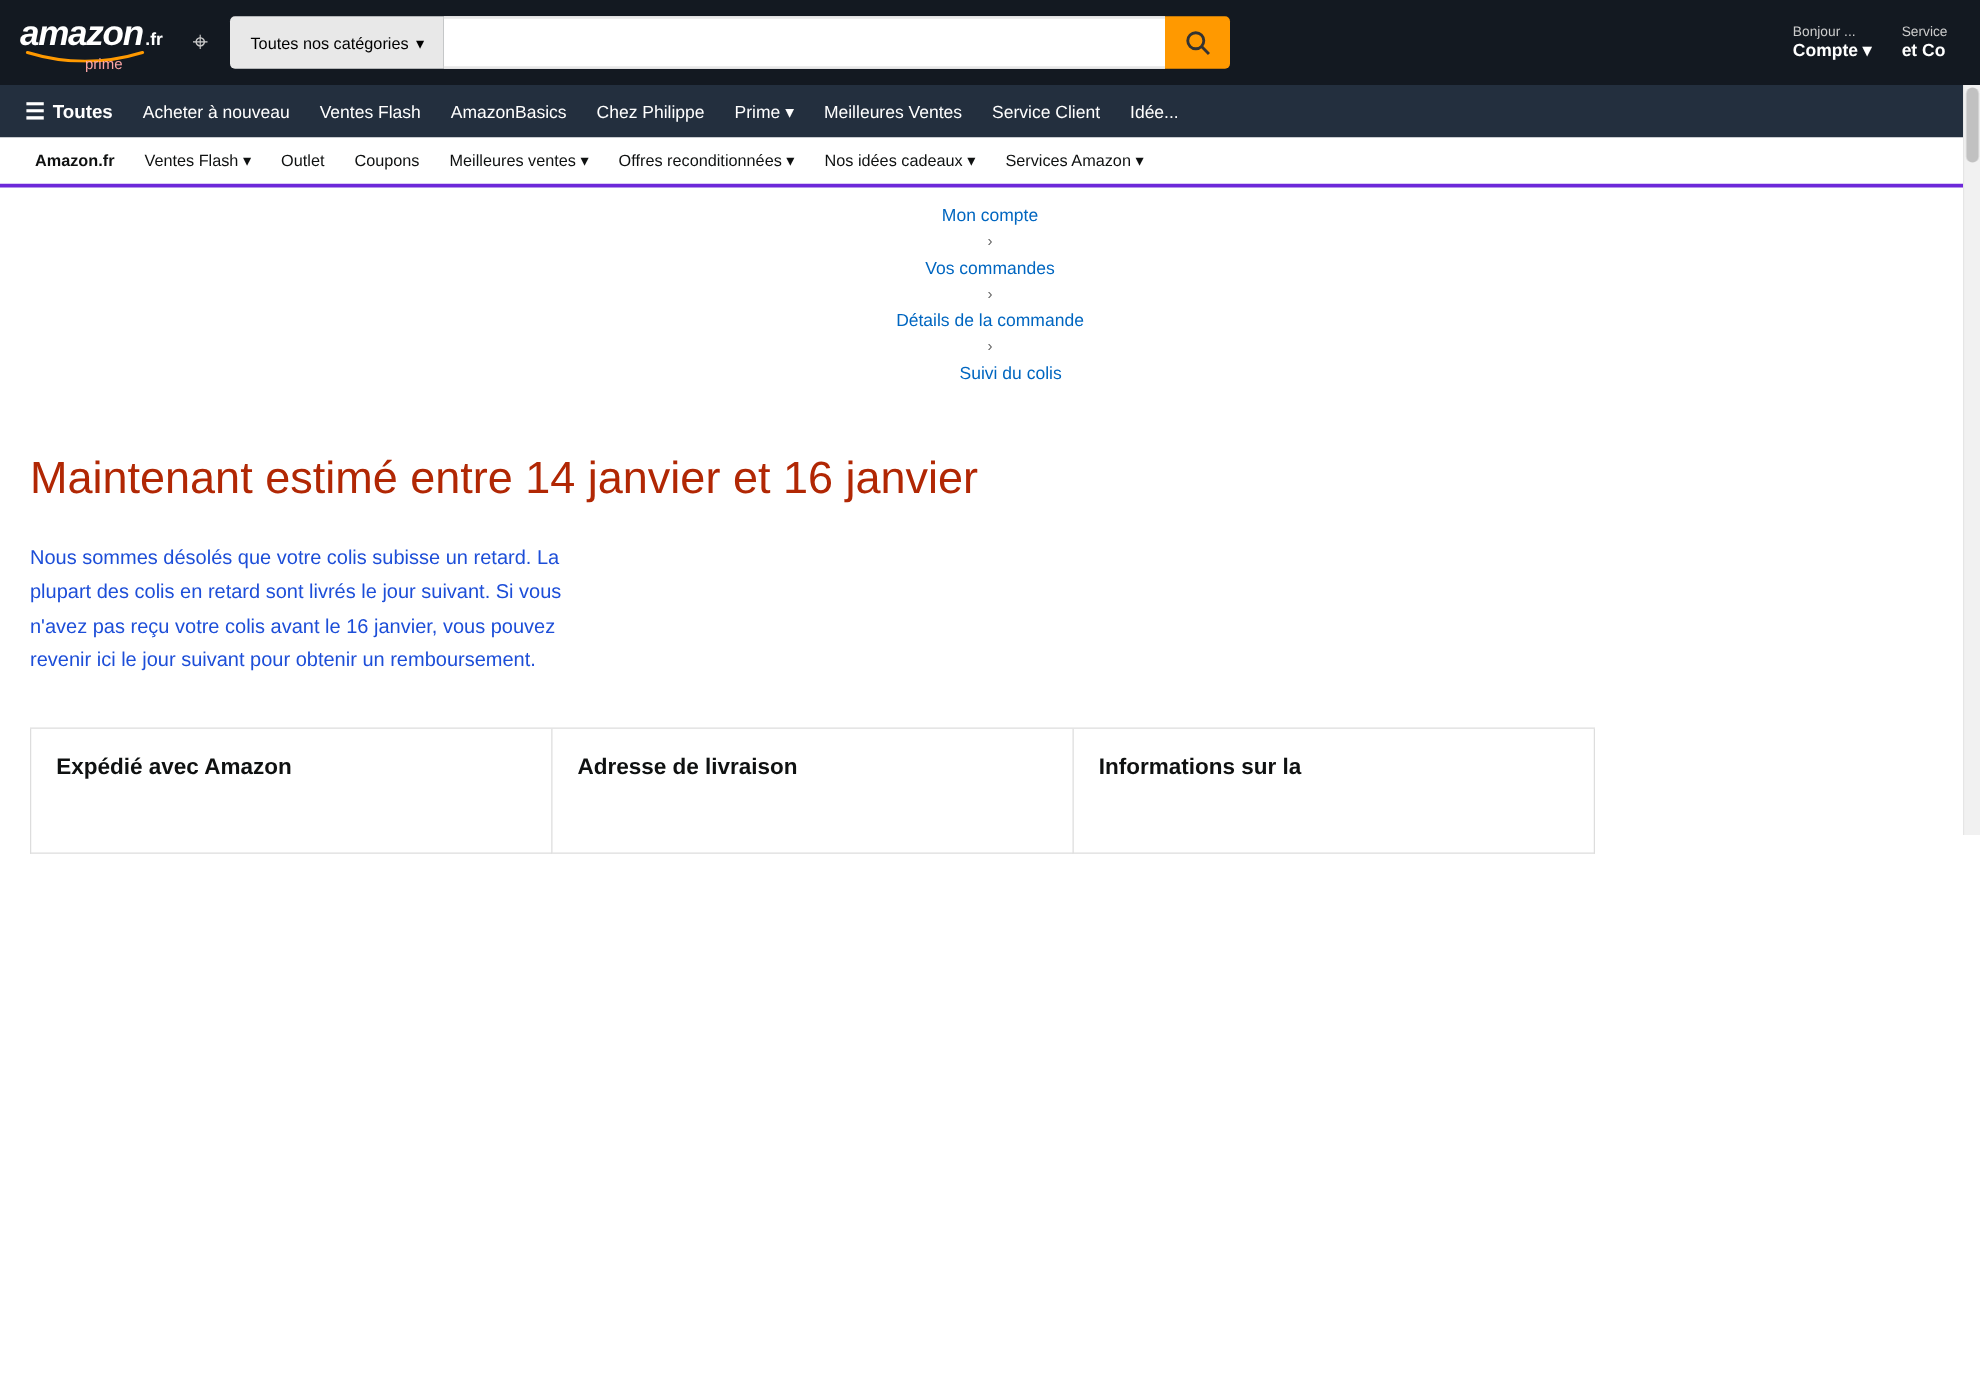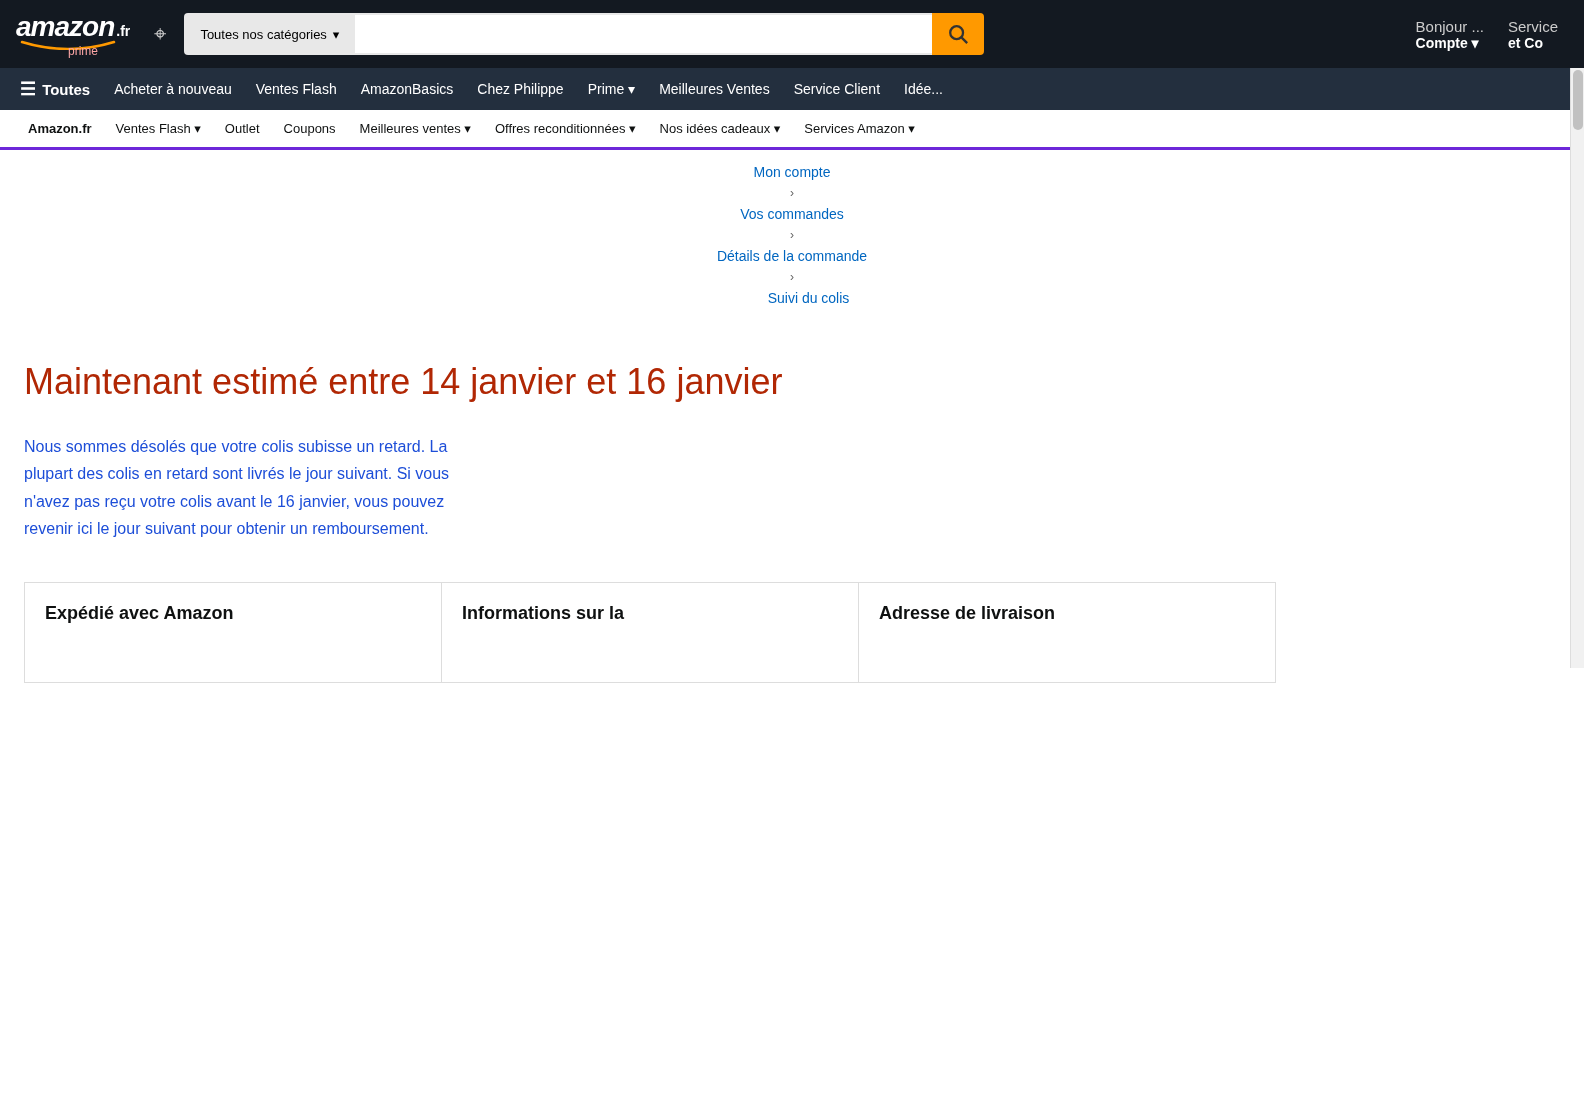--- a/index.html
+++ b/index.html
@@ -81,21 +81,21 @@
     }
     .nav-item {
       color: #fff;
       padding: 6px 10px;
       cursor: pointer;
       display: flex;
       flex-direction: column;
       font-size: 13px;
       white-space: nowrap;
     }
-    .nav-item-top { font-size: 15px; color: #ccc; }
+    .nav-item-top { font-size: 11px; color: #ccc; }
     .nav-item-bottom { font-size: 14px; font-weight: bold; }
 
     
     .secondary-nav {
       background: #232F3E;
       display: flex;
       align-items: center;
       padding: 0 10px;
       height: 42px;
       gap: 4px;
@@ -344,24 +344,24 @@
 
   <h1 class="delivery-title">Maintenant estimé entre 14 janvier et 16 janvier</h1>
 
   <p class="delay-message">Nous sommes désolés que votre colis subisse un retard. La plupart des colis en retard sont livrés le jour suivant. Si vous n'avez pas reçu votre colis avant le 16 janvier, vous pouvez revenir ici le jour suivant pour obtenir un remboursement.</p>
 
   <div class="cards-row">
     <div class="card">
       <div class="card-title">Expédié avec Amazon</div>
     </div>
     <div class="card">
+      <div class="card-title">Adresse de livraison</div>
+    </div>
+    <div class="card">
       <div class="card-title">Informations sur la</div>
-    </div>
-    <div class="card">
-      <div class="card-title">Adresse de livraison</div>
     </div>
   </div>
 
 </div>
 
 <div class="scrollbar-track">
   <div class="scrollbar-thumb"></div>
 </div>
 
 </body></html>

